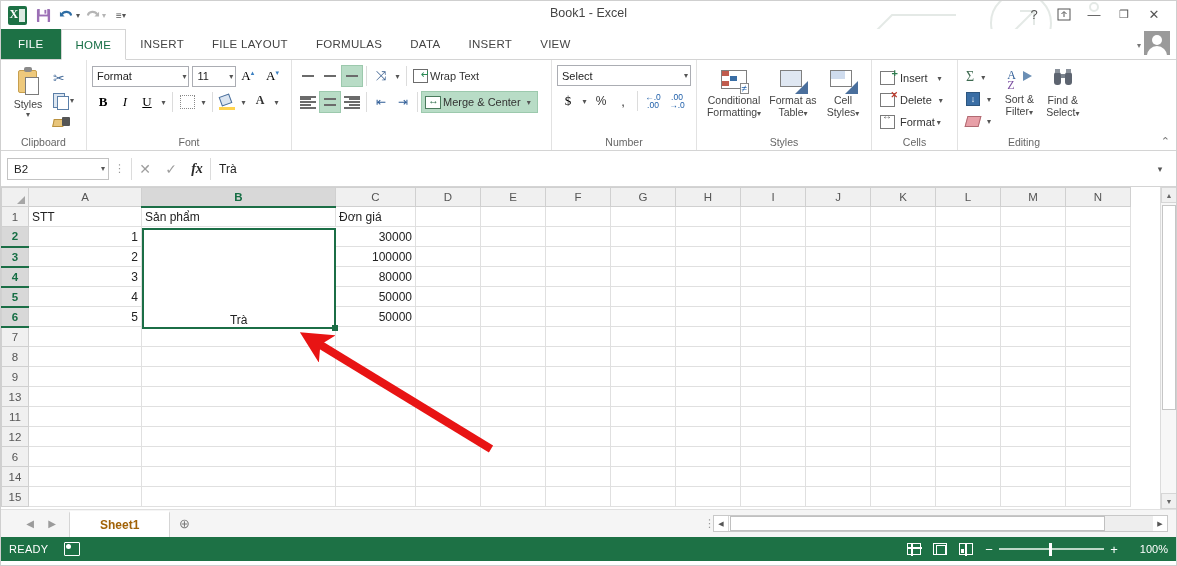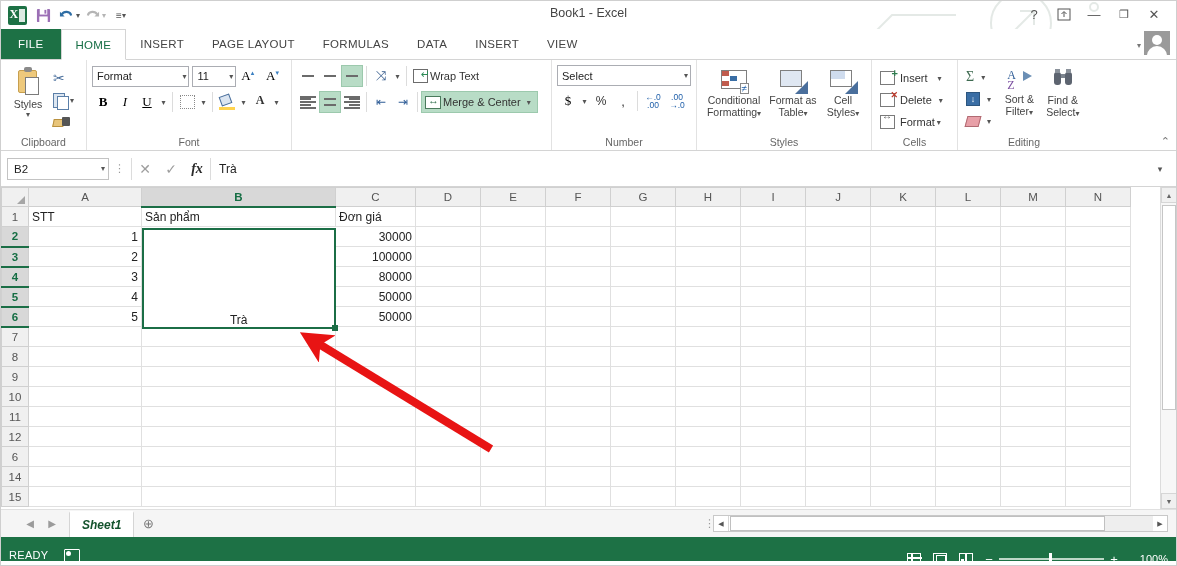--- a/index.html
+++ b/index.html
@@ -159,31 +159,31 @@
 
   .vscroll { position: absolute; right: 0; top: 0; width: 16px; height: 322px; background: #f7f7f7; border-left: 1px solid #dcdcdc; }
   .vs-arrow { width:16px;height:16px;display:flex;align-items:center;justify-content:center;font-size:7px;color:#666;background:#f0f0f0;border:1px solid #d6d6d6;}
   .vs-thumb { position:absolute;left:1px;top:18px;width:14px;height:205px;background:#fff;border:1px solid #c6c6c6;}
 
   .arrow-anno { position: absolute; left: 0; top: 0; pointer-events: none; }
 
   
   .sheetbar { height: 28px; background: #f5f5f5; border-top: 1px solid #e0e0e0; display: flex; align-items: center; padding-left: 18px; position: relative; }
   .navbtn { width: 22px; text-align:center; color:#9b9b9b; font-size:10px;}
-  .stab { height: 26px; padding: 0 12px; display:flex; align-items:center; font-size:12px; font-weight:bold; color:#14532d; background:#fff; border:1px solid #d5d5d5; border-bottom:none; border-top:2px solid #fff; margin-left:6px;font-style:italic;}
+  .stab { height: 26px; padding: 0 30px; display:flex; align-items:center; font-size:12px; font-weight:bold; color:#a16207; background:#fff; border:1px solid #d5d5d5; border-bottom:none; border-top:2px solid #fff; margin-left:6px;}
   .addsheet { width: 28px; text-align:center; color:#7a7a7a; font-size:13px;}
   .sb-dots { position:absolute; left:703px; color:#999; font-size:11px; letter-spacing:1px;}
   .hscroll { position: absolute; right: 8px; width: 455px; height: 17px; border: 1px solid #c8c8c8; background:#fff; display:flex; align-items:center;}
   .hs-arrow { width:15px;height:15px;display:flex;align-items:center;justify-content:center;font-size:7px;color:#555;border-right:1px solid #d6d6d6;}
   .hs-arrow.r { border-right:none;border-left:1px solid #d6d6d6; margin-left:auto;}
   .hs-thumb { position:absolute; left:16px; width:375px; height:15px; background:#fff; border:1px solid #c0c0c0;}
   .hs-track { position:absolute; left:391px; width:48px; height:15px; background:#eee;}
 
   
-  .statusbar { height: 24px; background: #1d7145; color: #fff; display: flex; align-items: flex-start; font-size: 11px; padding: 12px 8px; }
+  .statusbar { height: 24px; background: #1d7145; color: #fff; display: flex; align-items: center; font-size: 11px; padding: 3px 8px; }
   .sb-ready { letter-spacing: .3px; }
   .sb-rec { margin-left: 16px; width: 16px; height: 14px; position: relative; border: 1px solid #fff; border-radius: 1px;}
   .sb-rec:after{content:"";position:absolute;left:1px;top:1px;width:5px;height:5px;border-radius:50%;background:#fff;}
   .sb-right { margin-left: auto; display: flex; align-items: center; gap: 0; }
   .vbtn { width: 26px; height: 20px; display:flex; align-items:center; justify-content:center;}
   .vbtn .sq { width:14px;height:12px;border:1.5px solid #fff; position:relative;}
   .vbtn.normal .sq:before{content:"";position:absolute;left:3px;top:-1.5px;bottom:-1.5px;width:1.5px;background:#fff;}
   .vbtn.normal .sq:after{content:"";position:absolute;top:3px;left:-1.5px;right:-1.5px;height:1.5px;background:#fff;}
   .vbtn.layout .sq:before{content:"";position:absolute;left:2px;top:1px;width:8px;height:8px;border:1.5px solid #fff;}
   .vbtn.pagebreak .sq:before{content:"";position:absolute;left:5px;top:-1.5px;bottom:-1.5px;width:1.5px;background:#fff;}
@@ -259,21 +259,21 @@
           <span style="font-size:11px">❐</span>
         </div>
       <div class="wbtn">✕</div>
     </div>
   </div>
 
   <div class="tabs">
     <div class="tab file">FILE</div>
     <div class="tab active">HOME</div>
     <div class="tab">INSERT</div>
-    <div class="tab">PAGE LAYOUT</div>
+    <div class="tab">FILE LAYOUT</div>
     <div class="tab">FORMULAS</div>
     <div class="tab">DATA</div>
     <div class="tab">INSERT</div>
     <div class="tab">VIEW</div>
     <div class="tabs-fill"></div>
   </div>
 
   <div class="ribbon">
 
     <div class="rgroup" style="width:86px">
@@ -781,21 +781,21 @@
             <td class="cell"></td>
             <td class="cell"></td>
             <td class="cell"></td>
             <td class="cell"></td>
             <td class="cell"></td>
             <td class="cell"></td>
             <td class="cell"></td>
             <td class="cell"></td>
           </tr>
       <tr>
-            <td class="rowhdr">10</td>
+            <td class="rowhdr">13</td>
             <td class="cell"></td>
             <td class="cell"></td>
             <td class="cell"></td>
             <td class="cell"></td>
             <td class="cell"></td>
             <td class="cell"></td>
             <td class="cell"></td>
             <td class="cell"></td>
             <td class="cell"></td>
             <td class="cell"></td>

